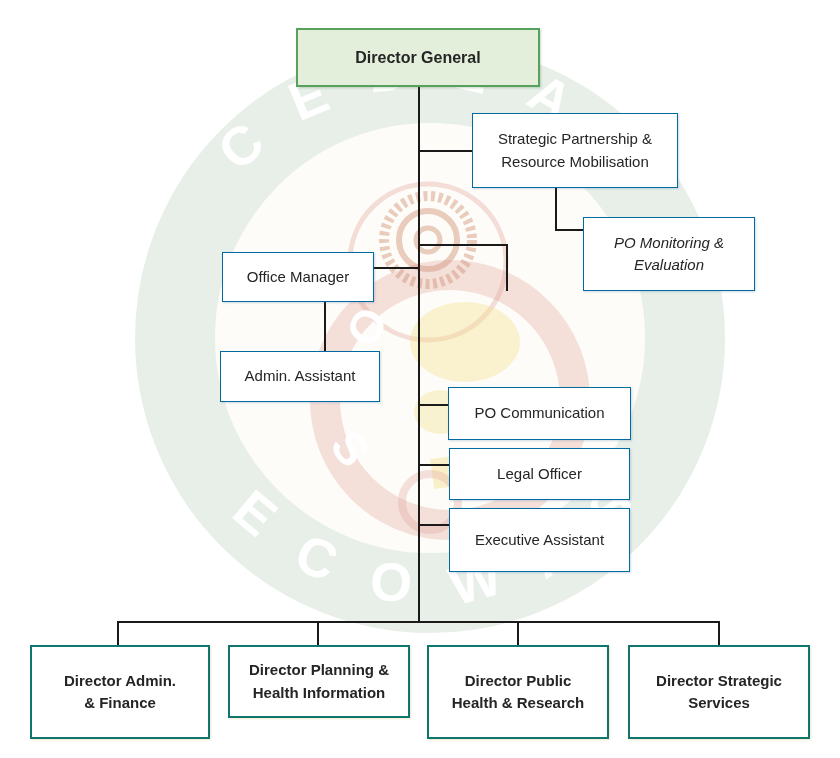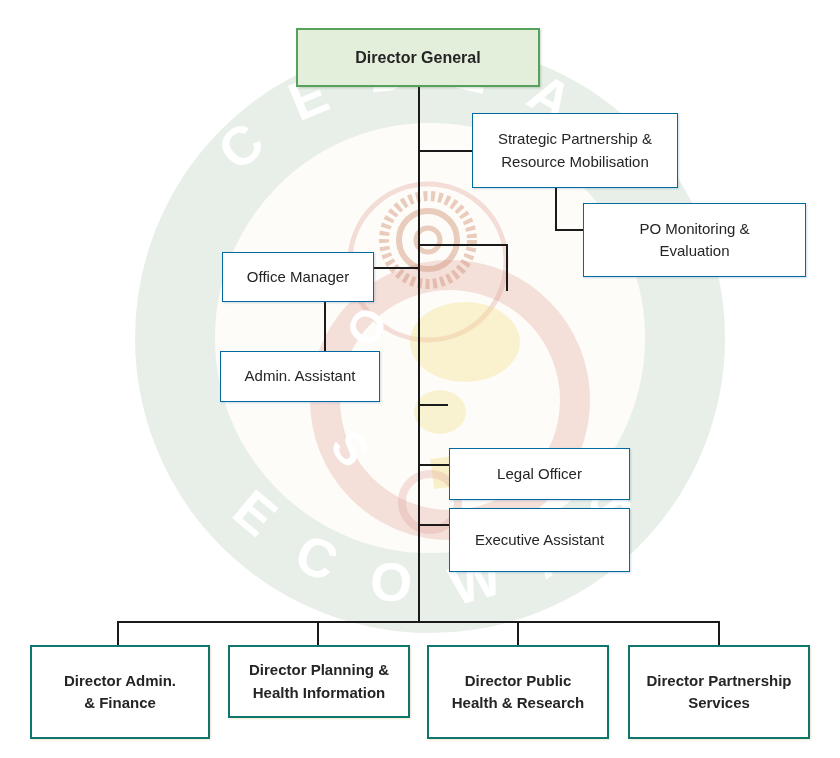--- a/index.html
+++ b/index.html
@@ -84,34 +84,37 @@
 
   <div class="node green" style="left:296px;top:28px;width:244px;height:59px;">
     <span class="node-label">Director General</span>
   </div>
 
   <div class="node" style="left:472px;top:113px;width:206px;height:75px;">
     <span class="node-label">Strategic Partnership &amp;
 Resource Mobilisation</span>
   </div>
 
-  <div class="node" style="left:583px;top:203px;width:223px;height:74px;">
+  <div class="node" style="left:583px;top:217px;width:172px;height:74px;font-style:italic;">
     <span class="node-label">PO Monitoring &amp;
 Evaluation</span>
   </div>
 
   <div class="node" style="left:222px;top:252px;width:152px;height:50px;">
     <span class="node-label">Office Manager</span>
   </div>
 
   <div class="node" style="left:220px;top:351px;width:160px;height:51px;">
     <span class="node-label">Admin. Assistant</span>
   </div>
 
 
+  <div class="node" style="left:448px;top:387px;width:183px;height:53px;">
+    <span class="node-label">PO Communication</span>
+  </div>
 
   <div class="node" style="left:449px;top:448px;width:181px;height:52px;">
     <span class="node-label">Legal Officer</span>
   </div>
 
   <div class="node" style="left:449px;top:508px;width:181px;height:64px;">
     <span class="node-label">Executive Assistant</span>
   </div>
 
   <div class="node gold" style="left:30px;top:645px;width:180px;height:94px;">
@@ -123,17 +126,17 @@
     <span class="node-label">Director Planning &amp;
 Health Information</span>
   </div>
 
   <div class="node gold" style="left:427px;top:645px;width:182px;height:94px;">
     <span class="node-label">Director Public
 Health &amp; Research</span>
   </div>
 
   <div class="node gold" style="left:628px;top:645px;width:182px;height:94px;">
-    <span class="node-label">Director Partnership
+    <span class="node-label">Director Strategic
 Services</span>
   </div>
 
 </div>
 
 </body></html>

